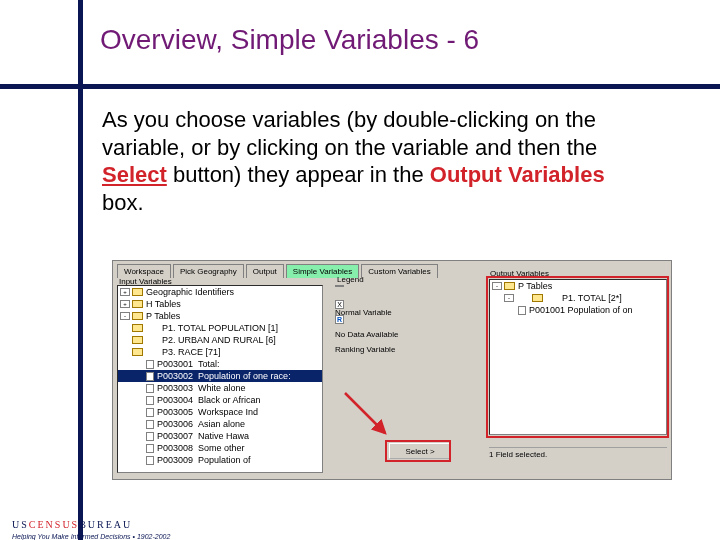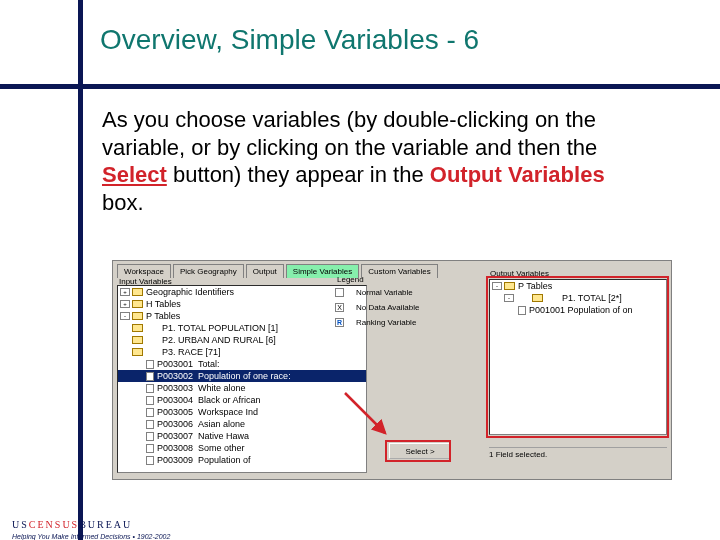--- a/index.html
+++ b/index.html
@@ -16,21 +16,21 @@
     position: absolute;
     top: 0; left: 0;
     width: 720px;
     height: 540px;
   }
   .title {
     position: absolute;
     top: 24px;
     left: 100px;
     font-size: 28px;
-    color: #0f766e;
+    color: #701a75;
     font-family: "Lucida Sans", Verdana, sans-serif;
     font-weight: 400;
   }
   .hline {
     position: absolute;
     top: 84px;
     left: 0;
     width: 720px;
     height: 5px;
     background: #0a1654;
@@ -87,21 +87,21 @@
     background: #d4d0c8;
     font-size: 8px;
   }
   .tab.active {
     background: #86efac;
   }
   .left-panel {
     position: absolute;
     top: 24px;
     left: 4px;
-    width: 250px;
+    width: 206px;
     height: 188px;
     background: #fff;
     border: 1px inset #808080;
     overflow: hidden;
   }
   .panel-label {
     position: absolute;
     font-size: 8px;
   }
   .tree-row {
@@ -143,23 +143,24 @@
   .legend-panel {
     position: absolute;
     top: 24px;
     left: 222px;
     width: 100px;
     height: 70px;
     font-size: 8px;
   }
   .legend-row {
     display: flex;
-    align-items: center;
+    align-items: flex-start;
     height: 15px;
-    gap: 12px;
+    gap: 21px;
+    flex-direction: column;
   }
   .legend-swatch {
     width: 9px;
     height: 9px;
     border: 1px solid #808080;
     display: inline-flex;
     align-items: center;
     justify-content: center;
     font-size: 7px;
     background: #fff;

